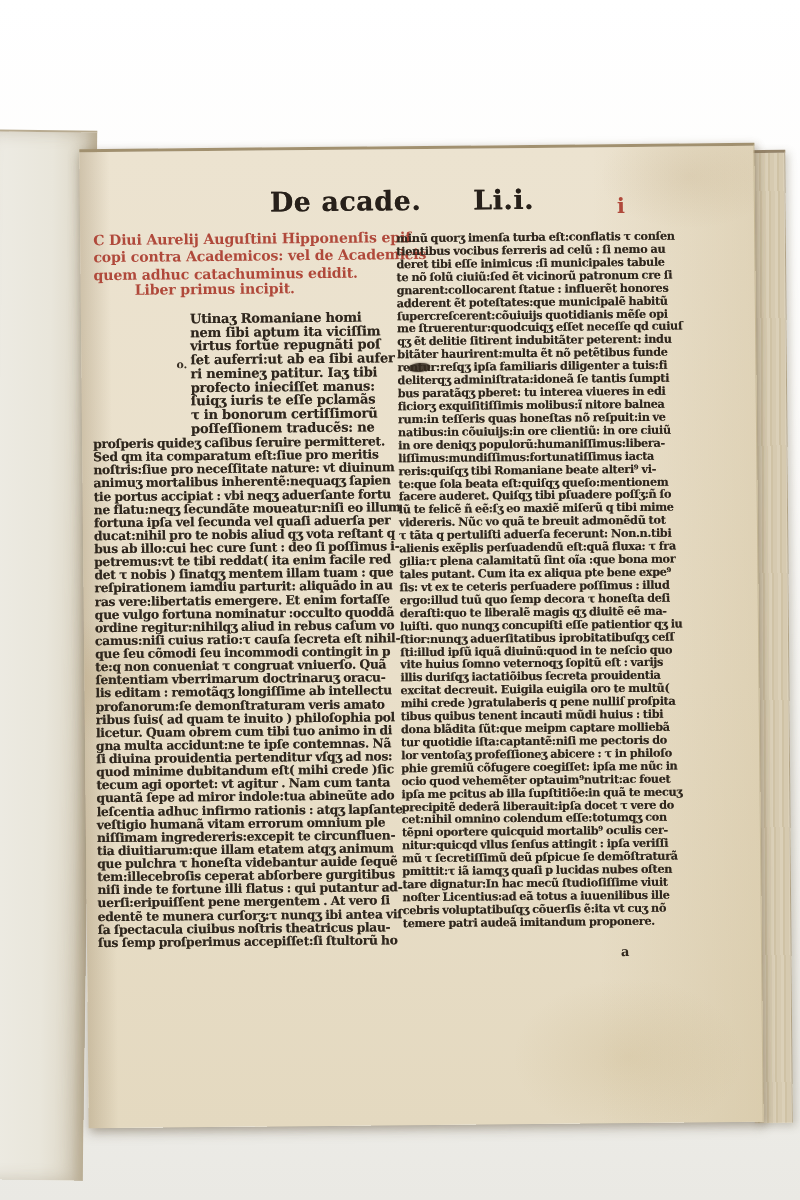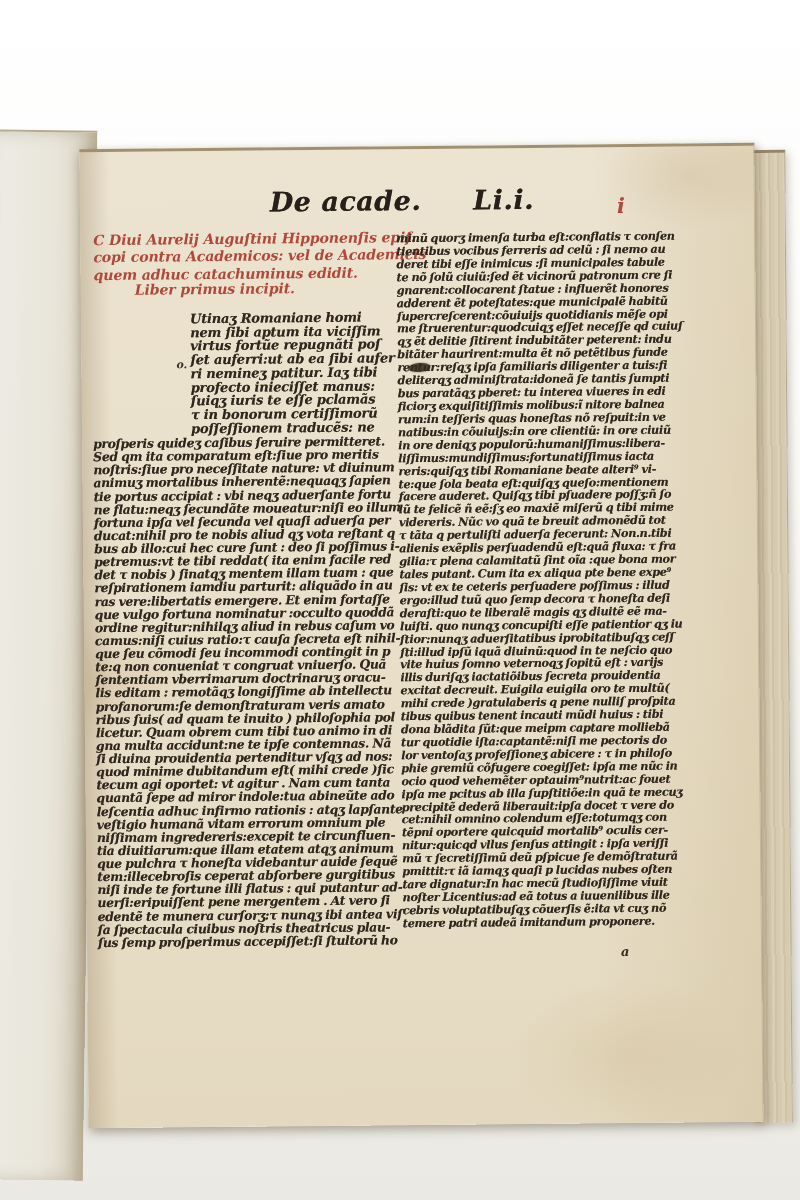--- a/index.html
+++ b/index.html
@@ -1,21 +1,21 @@
 <!DOCTYPE html>
 <html><head>
 <meta charset="utf-8">
 <style>
   html,body{margin:0;padding:0;}
   body{
     width:800px;height:1200px;overflow:hidden;
     font-family:"DejaVu Serif","Liberation Serif",serif;
     background:linear-gradient(180deg,#ffffff 0%,#fbfaf8 38%,#f2f1ed 70%,#eae9e4 100%);
   }
-  .photo{position:relative;width:800px;height:1200px;font-style:italic;}
+  .photo{position:relative;width:800px;height:1200px;}
 
   
   .flyleaf{
     position:absolute;left:-8px;top:130px;width:98px;height:1048px;
     background:linear-gradient(90deg,#edebe3 0%,#e9e6db 55%,#ded8c8 88%,#cfc5ad 100%);
     border-top:2px solid #b8ab91;
     box-shadow:inset -12px 0 16px rgba(125,108,78,.28);
     transform:rotate(.8deg);
   }
 

